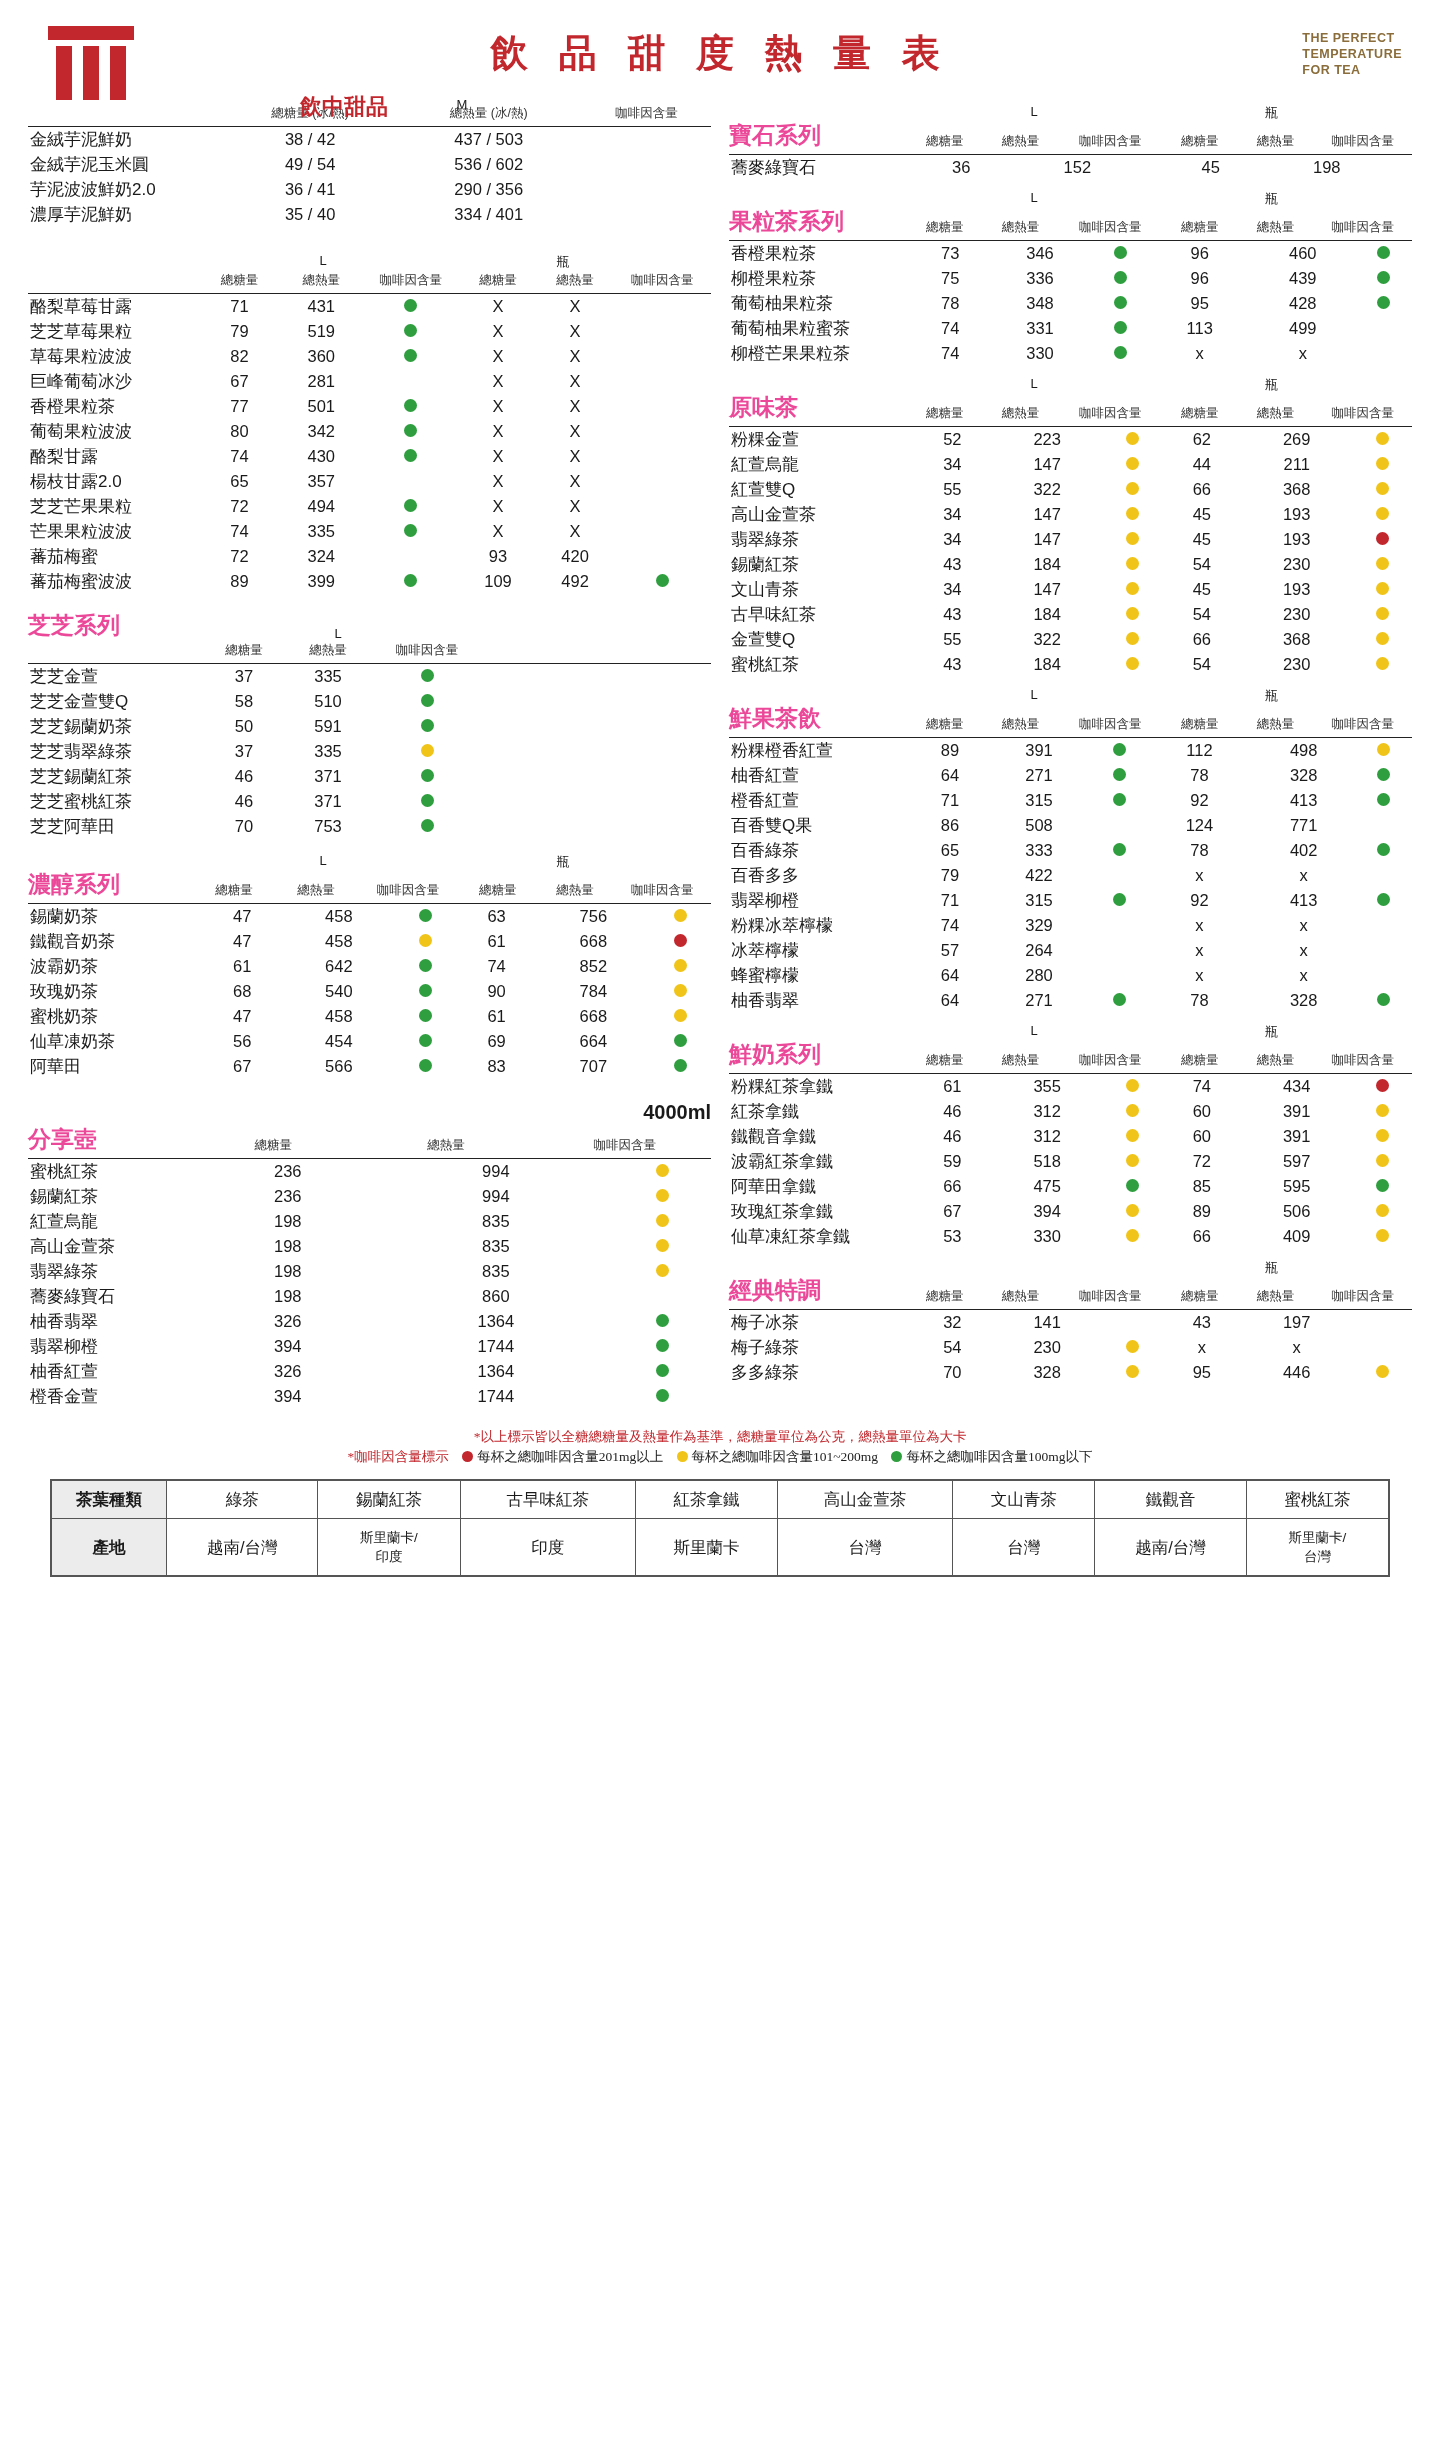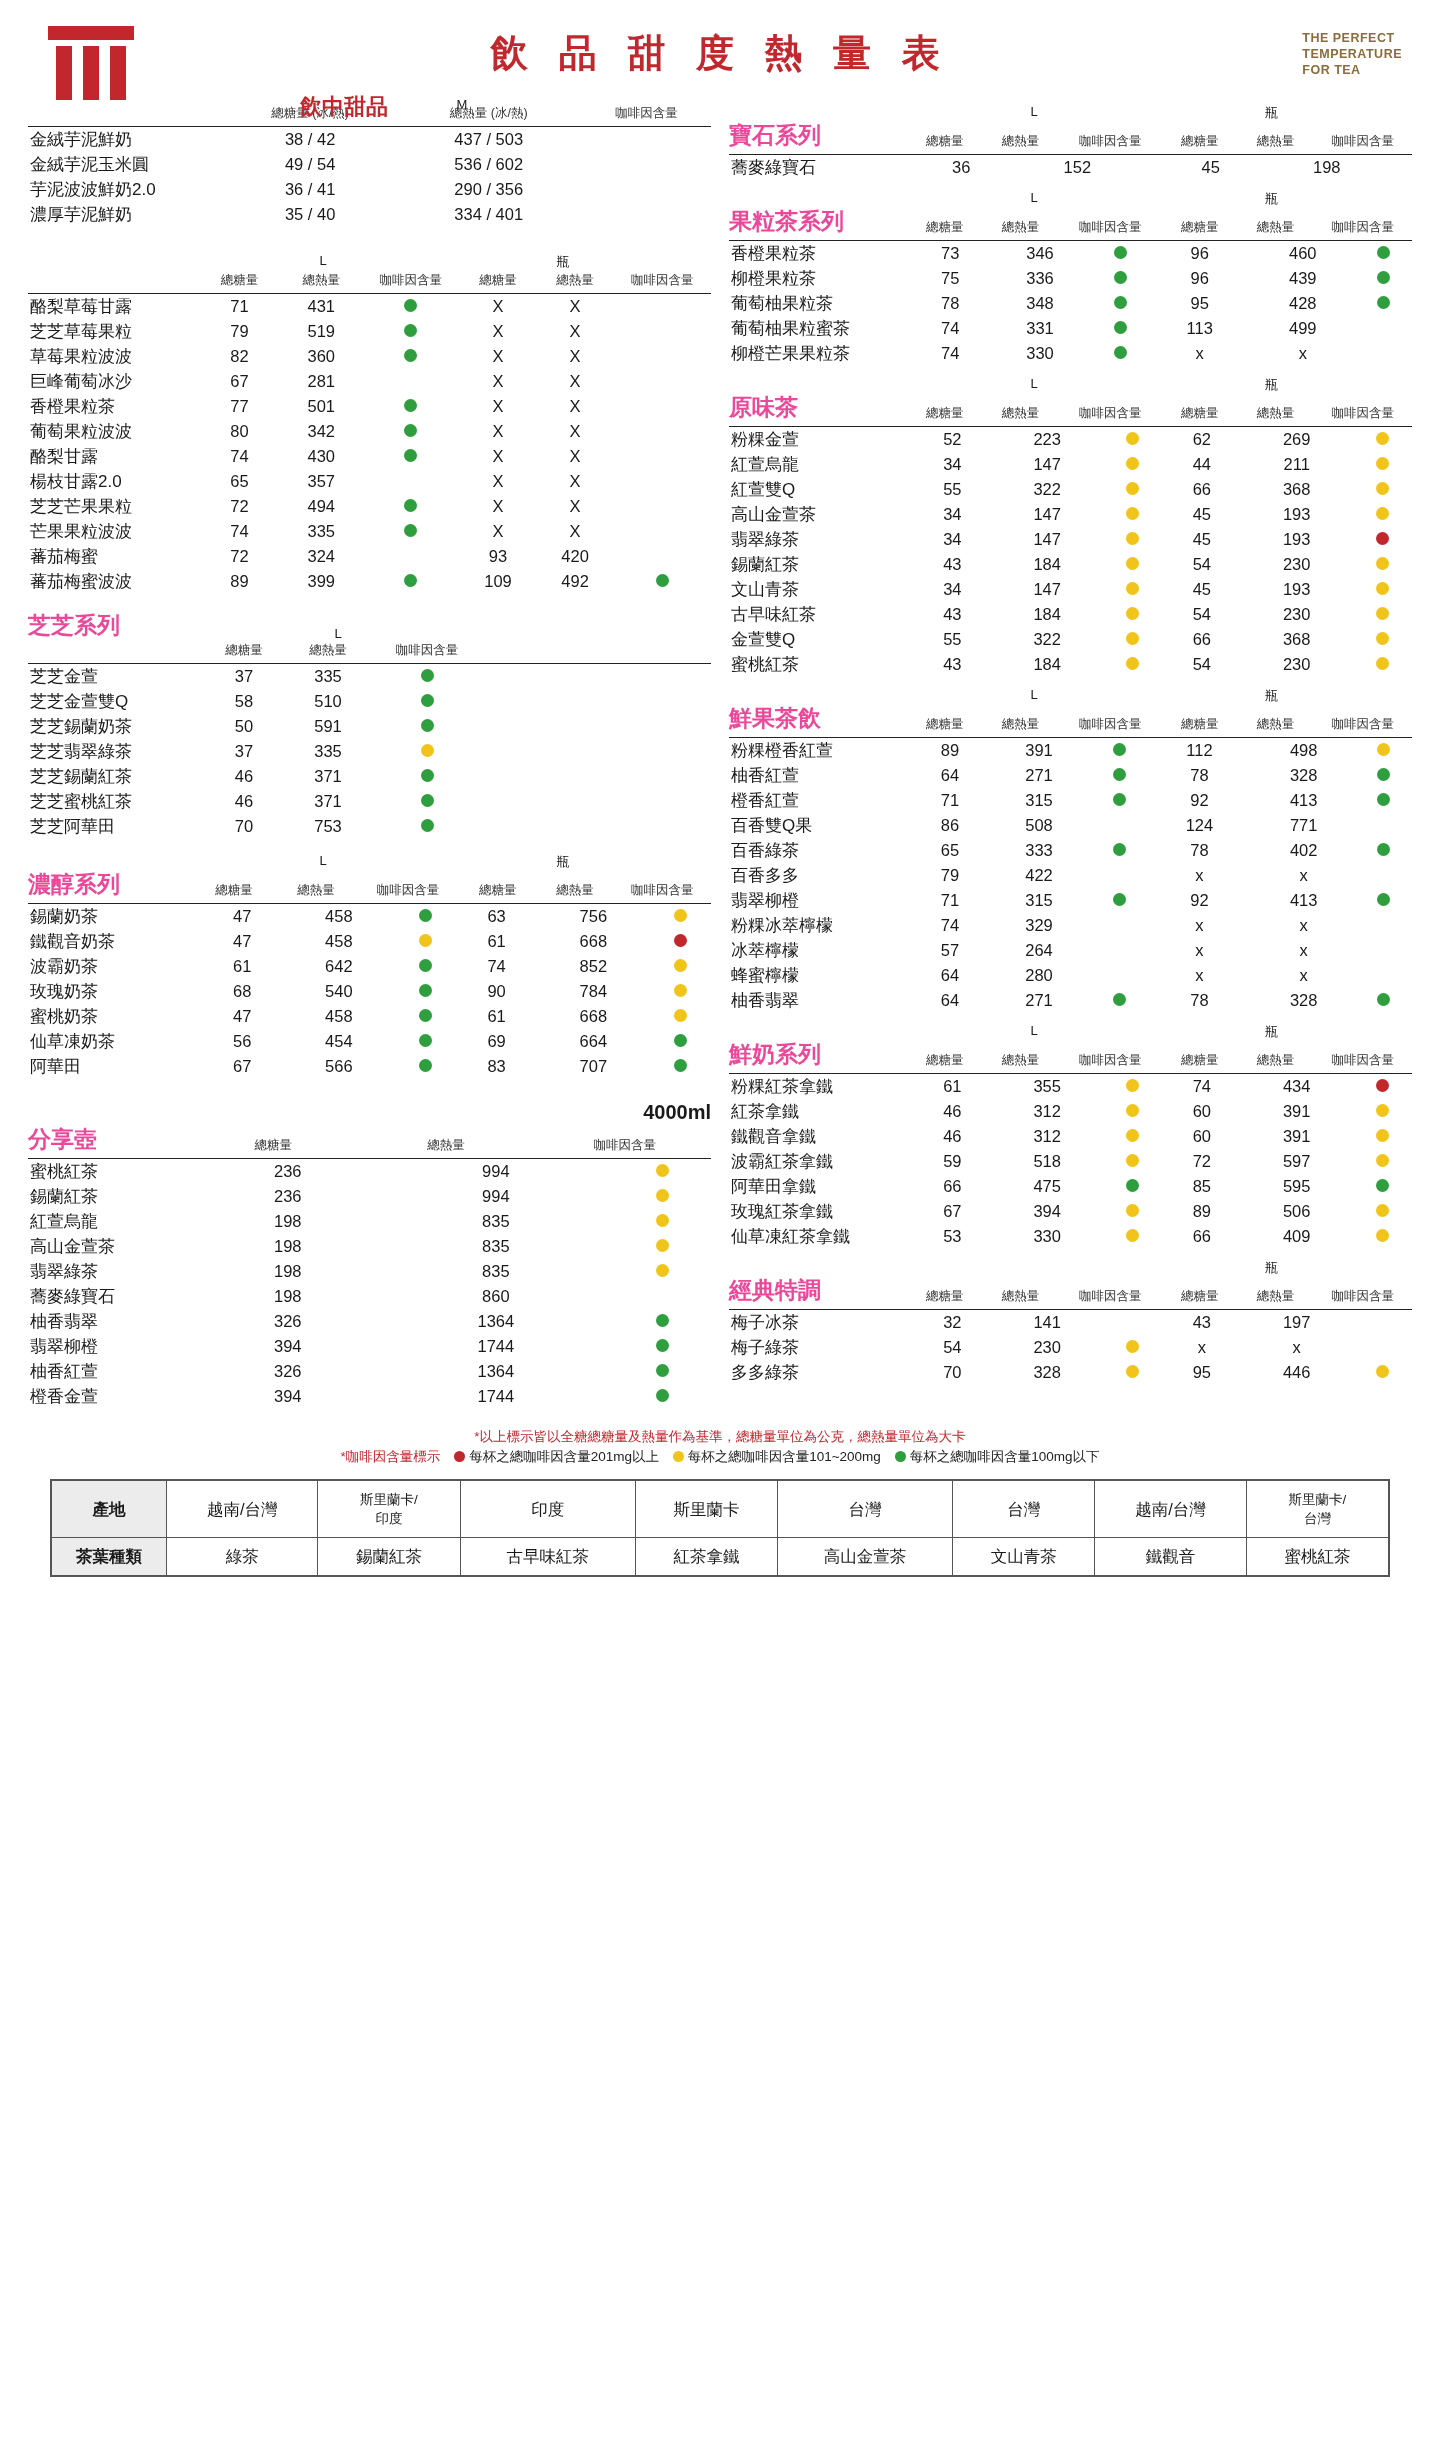--- a/index.html
+++ b/index.html
@@ -49,21 +49,21 @@
   td,th{padding:1px 2px;}
   .name{text-align:left;white-space:nowrap;padding-left:2px;font-size:17px;}
   .num{text-align:center;white-space:nowrap;}
   .hdr td{font-size:12.5px;color:#333;text-align:center;white-space:nowrap;padding-bottom:1px;}
   .rule{border-bottom:1px solid #222;height:1px;}
   .dot{display:inline-block;width:13px;height:13px;border-radius:50%;}
   .g{background:#2e9e3e;}
   .y{background:#f0c419;}
   .r{background:#c1272d;}
   
-  .notes{margin-top:8px;font-size:13.5px;color:#c1272d;text-align:center;line-height:20px;}
+  .notes{margin-top:8px;font-size:13.5px;color:#c1272d;text-align:center;line-height:20px;font-family:Liberation Serif, serif;}
   .notes .k{color:#222;}
   .legend-dot{display:inline-block;width:11px;height:11px;border-radius:50%;vertical-align:middle;margin:0 4px 2px 10px;}
   
   .tea{margin:12px 22px 0 22px;border:1px solid #555;font-size:15px;}
   .tea table{width:100%;border-collapse:collapse;}
   .tea td{border:1px solid #555;text-align:center;padding:9px 2px;line-height:19px;}
   .tea .lab{background:#ececec;width:110px;font-weight:bold;}
   .tiny{font-size:13.5px;}
 </style>
 </head>
@@ -1084,38 +1084,38 @@
       <span class="legend-dot r"></span><span class="k">每杯之總咖啡因含量201mg以上</span>
       <span class="legend-dot y"></span><span class="k">每杯之總咖啡因含量101~200mg</span>
       <span class="legend-dot g"></span><span class="k">每杯之總咖啡因含量100mg以下</span>
     </div>
   </div>
 
   <div class="tea">
     <table>
       <tbody>
           <tr>
+        <td class="lab">茶葉種類</td>
+        <td>綠茶</td>
+        <td>錫蘭紅茶</td>
+        <td>古早味紅茶</td>
+        <td>紅茶拿鐵</td>
+        <td>高山金萱茶</td>
+        <td>文山青茶</td>
+        <td>鐵觀音</td>
+        <td>蜜桃紅茶</td>
+      </tr>
+      <tr>
         <td class="lab">產地</td>
         <td id="o0">越南/台灣</td>
         <td class="tiny" id="o1">斯里蘭卡/<br>印度</td>
         <td id="o2">印度</td>
         <td id="o3">斯里蘭卡</td>
         <td id="o4">台灣</td>
         <td id="o5">台灣</td>
         <td id="o6">越南/台灣</td>
         <td class="tiny" id="o7">斯里蘭卡/<br>台灣</td>
       </tr>
-      <tr>
-        <td class="lab">茶葉種類</td>
-        <td>綠茶</td>
-        <td>錫蘭紅茶</td>
-        <td>古早味紅茶</td>
-        <td>紅茶拿鐵</td>
-        <td>高山金萱茶</td>
-        <td>文山青茶</td>
-        <td>鐵觀音</td>
-        <td>蜜桃紅茶</td>
-      </tr>
     </tbody>
       </table>
   </div>
 
 </div>
 
 </body></html>

